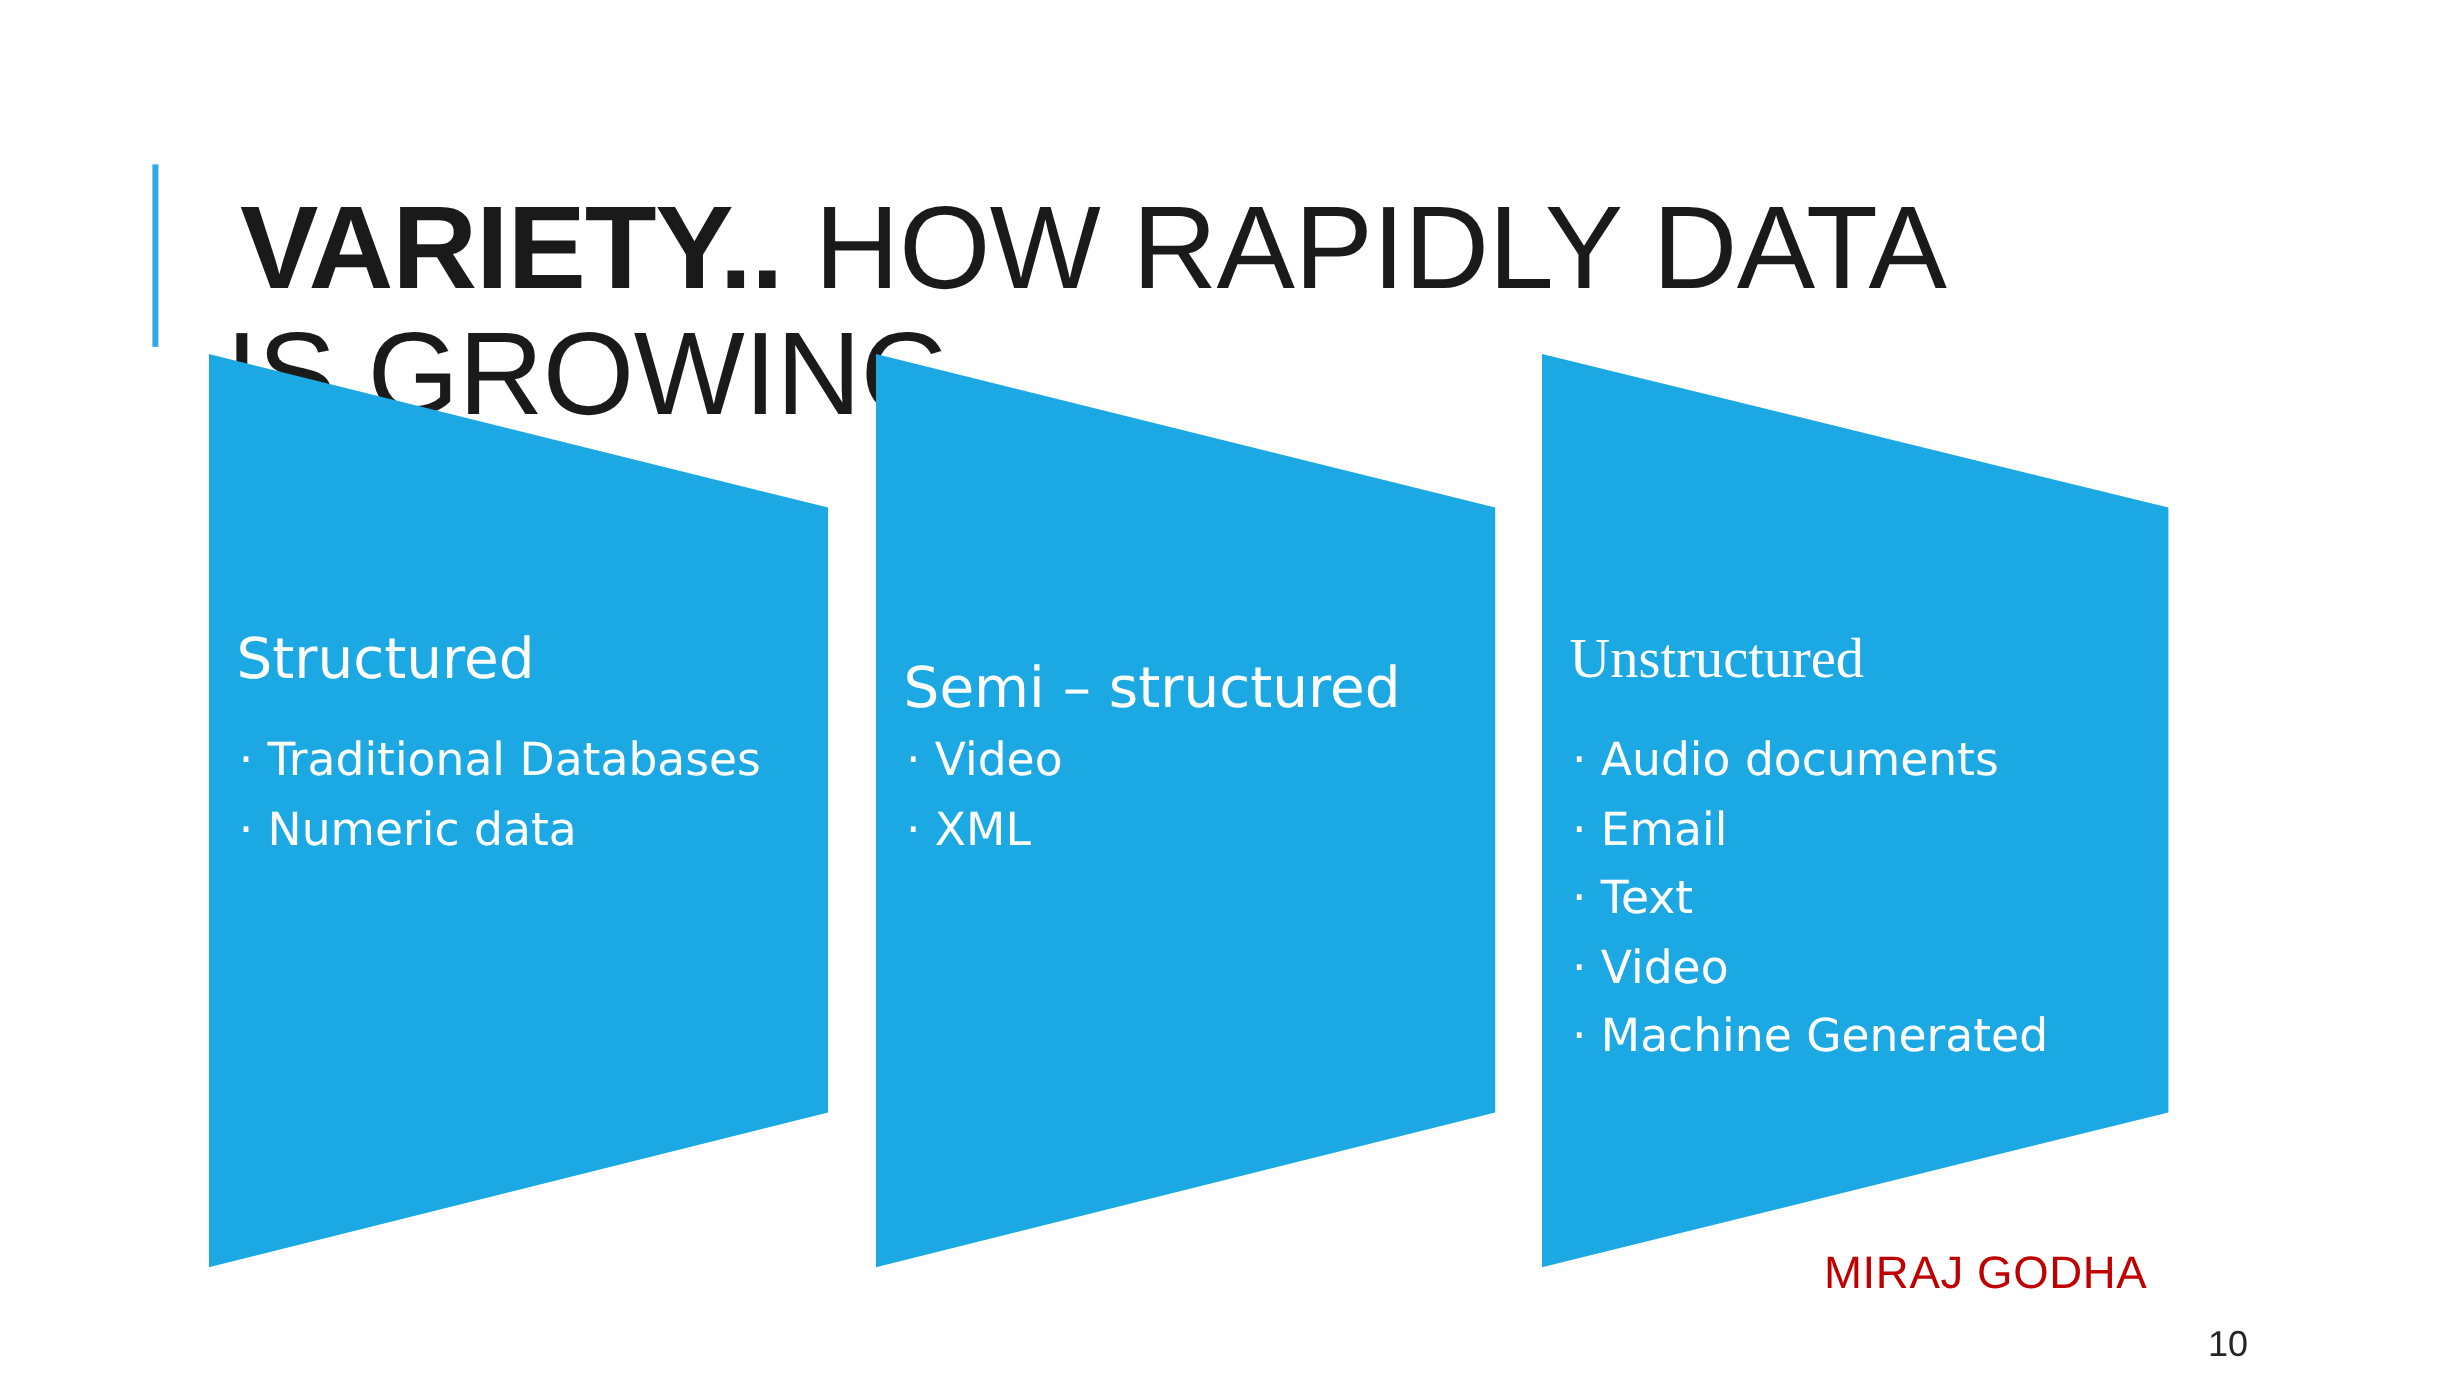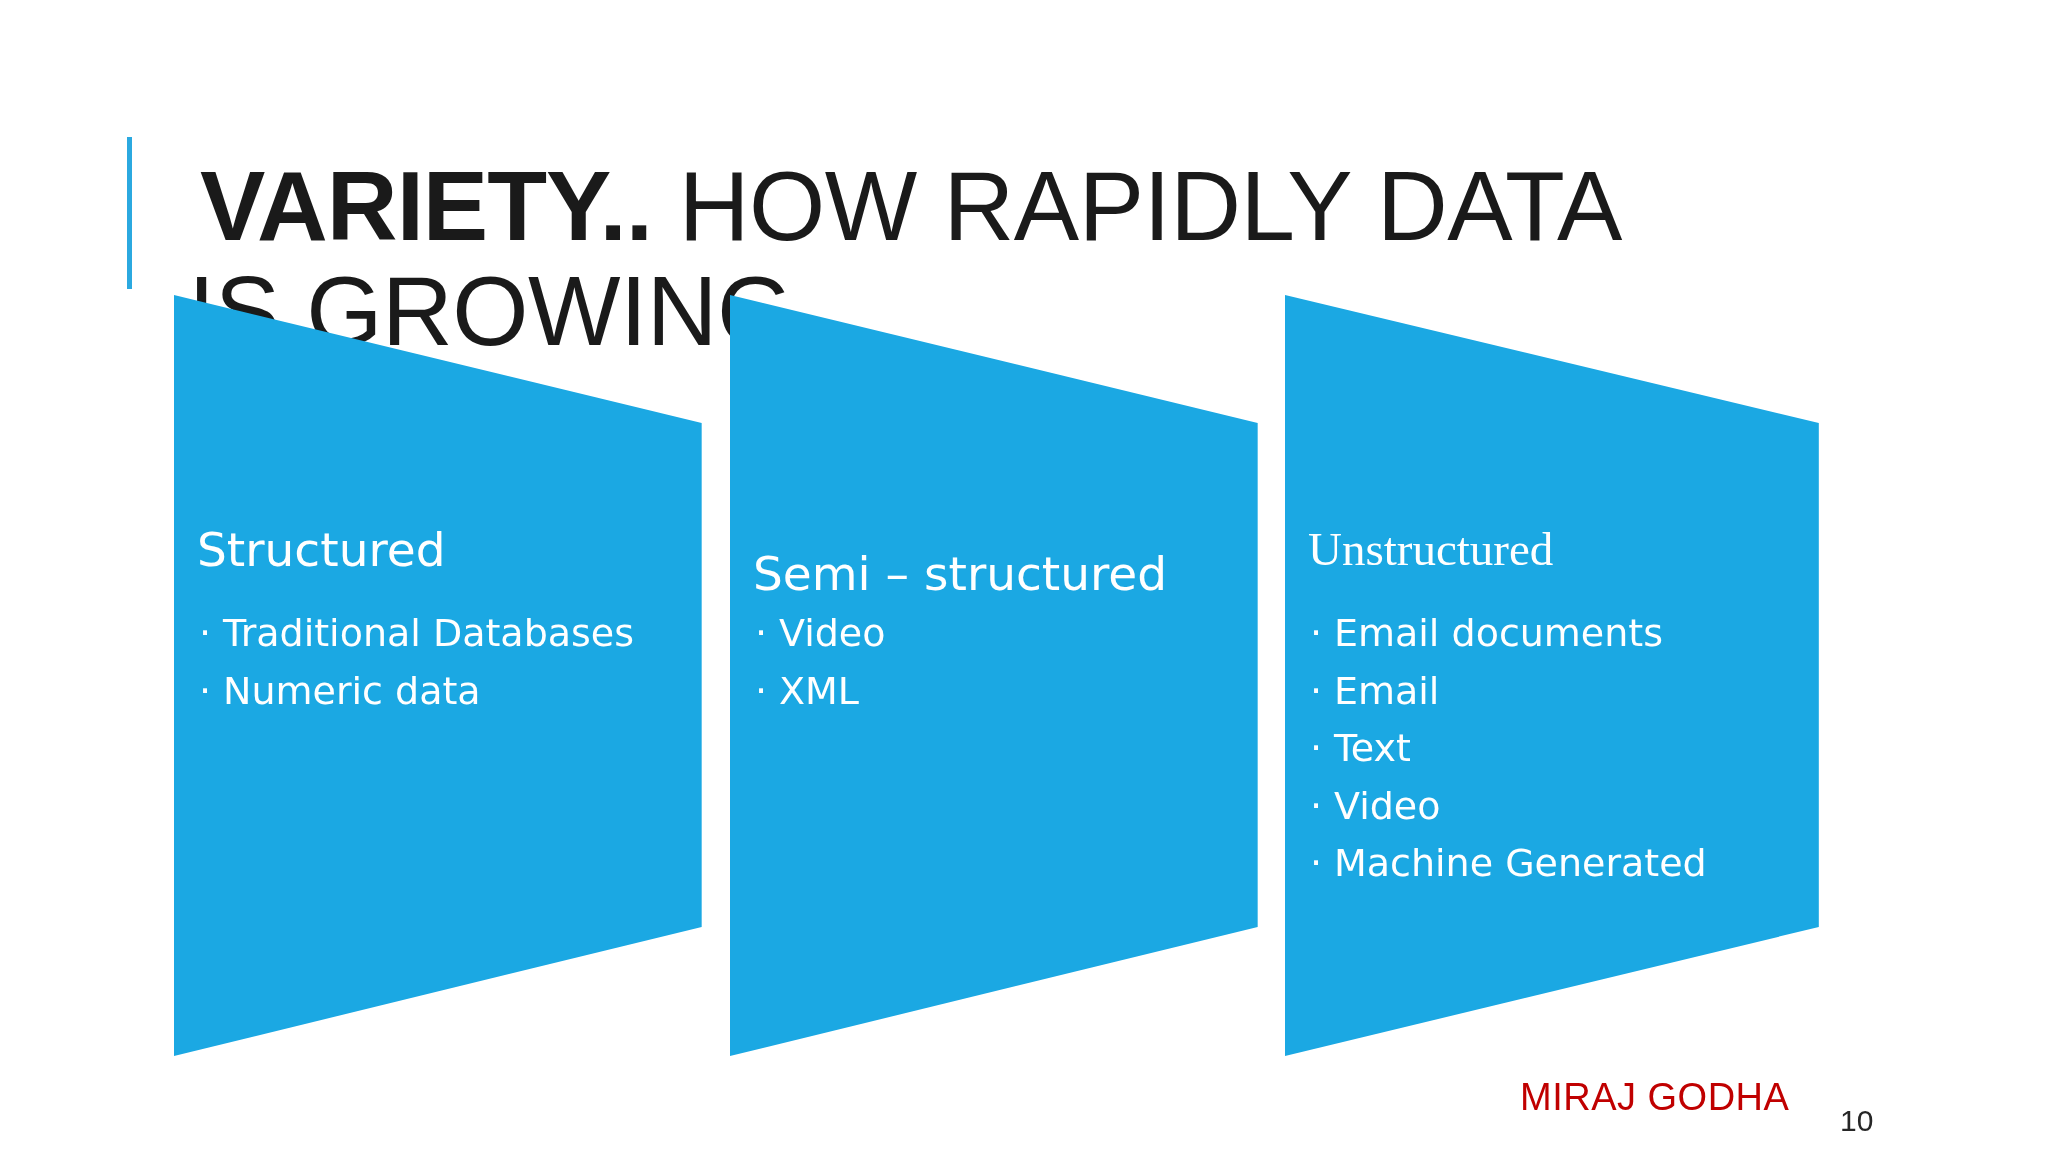--- a/index.html
+++ b/index.html
@@ -48,21 +48,20 @@
   .title .strong {
     font-weight: 700;
     letter-spacing: -1px;
     margin-left: 12px;
   }
 
   
   .panel {
     position: absolute;
     overflow: visible;
-    padding-left: 12px;
   }
   .panel .shape {
     position: absolute;
     left: 0;
     top: 0;
     width: 100%;
     height: 100%;
     display: block;
   }
   .panel .content {
@@ -119,21 +118,21 @@
   #panel-unstructured .panel-heading    { left: 23px; top: 235px; font-family: Liberation Serif, serif; }
 
   #panel-structured .bullet-list      { left: 23px; top: 320px; }
   #panel-semi-structured .bullet-list { left: 23px; top: 320px; }
   #panel-unstructured .bullet-list    { left: 23px; top: 320px; }
 
   
   .footer-author {
     position: absolute;
     left: 1520px;
-    top: 1076px;
+    top: 1040px;
     font-family: "Liberation Sans", sans-serif;
     font-size: 38px;
     letter-spacing: 0.5px;
     color: #C00000;
     white-space: nowrap;
   }
   .footer-page-number {
     position: absolute;
     left: 1840px;
     top: 1104px;
@@ -176,21 +175,21 @@
     </div>
   </div>
 
   <div class="panel" id="panel-unstructured">
     <svg class="shape" viewBox="0 0 530 780" preserveAspectRatio="none">
       <polygon points="0,5 522,133 522,637 0,766" fill="#1BA8E3"></polygon>
     </svg>
     <div class="content">
       <div class="panel-heading">Unstructured</div>
       <ul class="bullet-list">
-        <li class="bullet-item"><span class="dot">·</span><span>Email documents</span></li>
+        <li class="bullet-item"><span class="dot">·</span><span>Audio documents</span></li>
         <li class="bullet-item"><span class="dot">·</span><span>Email</span></li>
         <li class="bullet-item"><span class="dot">·</span><span>Text</span></li>
         <li class="bullet-item"><span class="dot">·</span><span>Video</span></li>
         <li class="bullet-item"><span class="dot">·</span><span>Machine Generated</span></li>
       </ul>
     </div>
   </div>
 
   <div class="footer-author">MIRAJ GODHA</div>
   <div class="footer-page-number">10</div>

